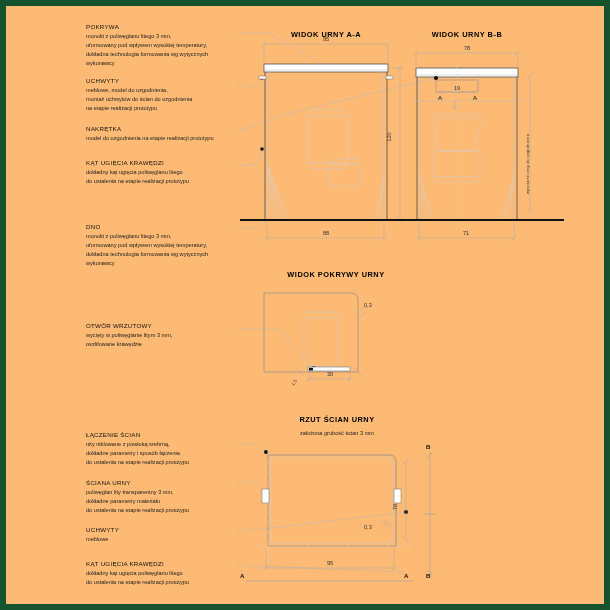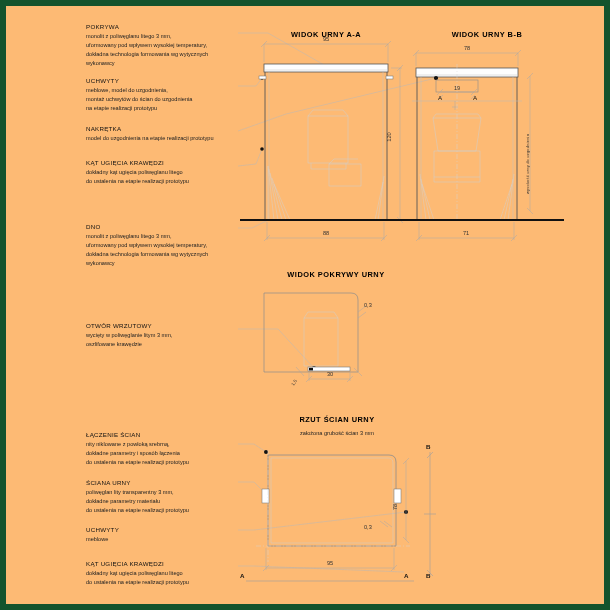--- a/index.html
+++ b/index.html
@@ -362,21 +362,21 @@
   </div>
 
   <div class="note" style="left:80px;top:553px;">
     <div class="ttl">KĄT UGIĘCIA KRAWĘDZI</div>
     <div class="bdy">dokładny kąt ugięcia poliwęglanu litego</div>
     <div class="bdy">do ustalenia na etapie realizacji prototypu</div>
   </div>
 
   <div class="vtitle" style="left:258px;top:24px;width:124px;">WIDOK URNY A-A</div>
 
-  <div class="vtitle" style="left:424px;top:24px;width:114px;">WIDOK URNY B-B</div>
+  <div class="vtitle" style="left:404px;top:24px;width:114px;">WIDOK URNY B-B</div>
 
   <div class="vtitle" style="left:250px;top:264px;width:160px;">WIDOK POKRYWY URNY</div>
 
   <div class="vtitle" style="left:256px;top:409px;width:150px;">RZUT ŚCIAN URNY</div>
   <div class="vsub" style="left:256px;top:424px;width:150px;">założona grubość ścian 3 mm</div>
 
   <div class="dim" style="left:300px;top:30px;width:40px;">95</div>
   <div class="dim" style="left:300px;top:224px;width:40px;">88</div>
 
   <div class="dim" style="left:441px;top:39px;width:40px;">78</div>

